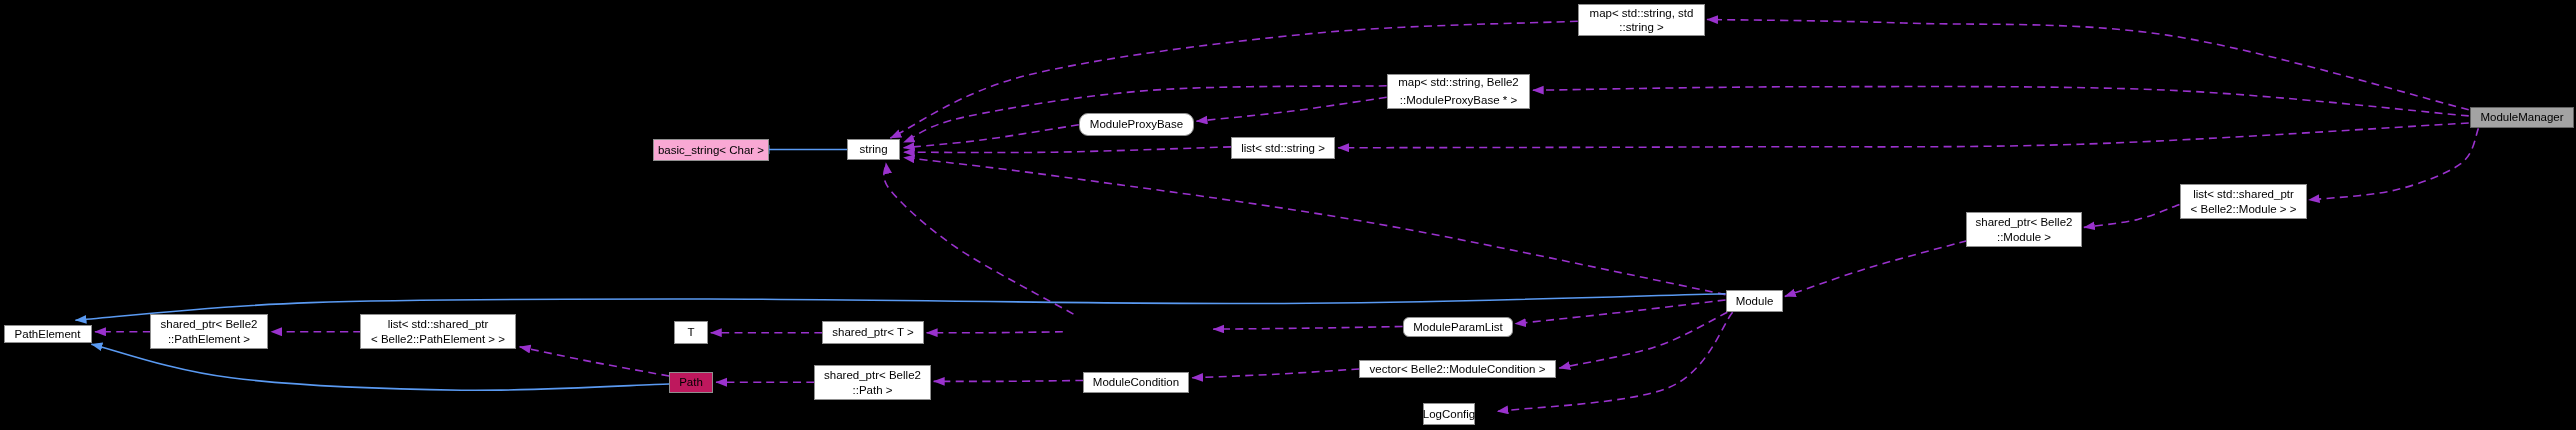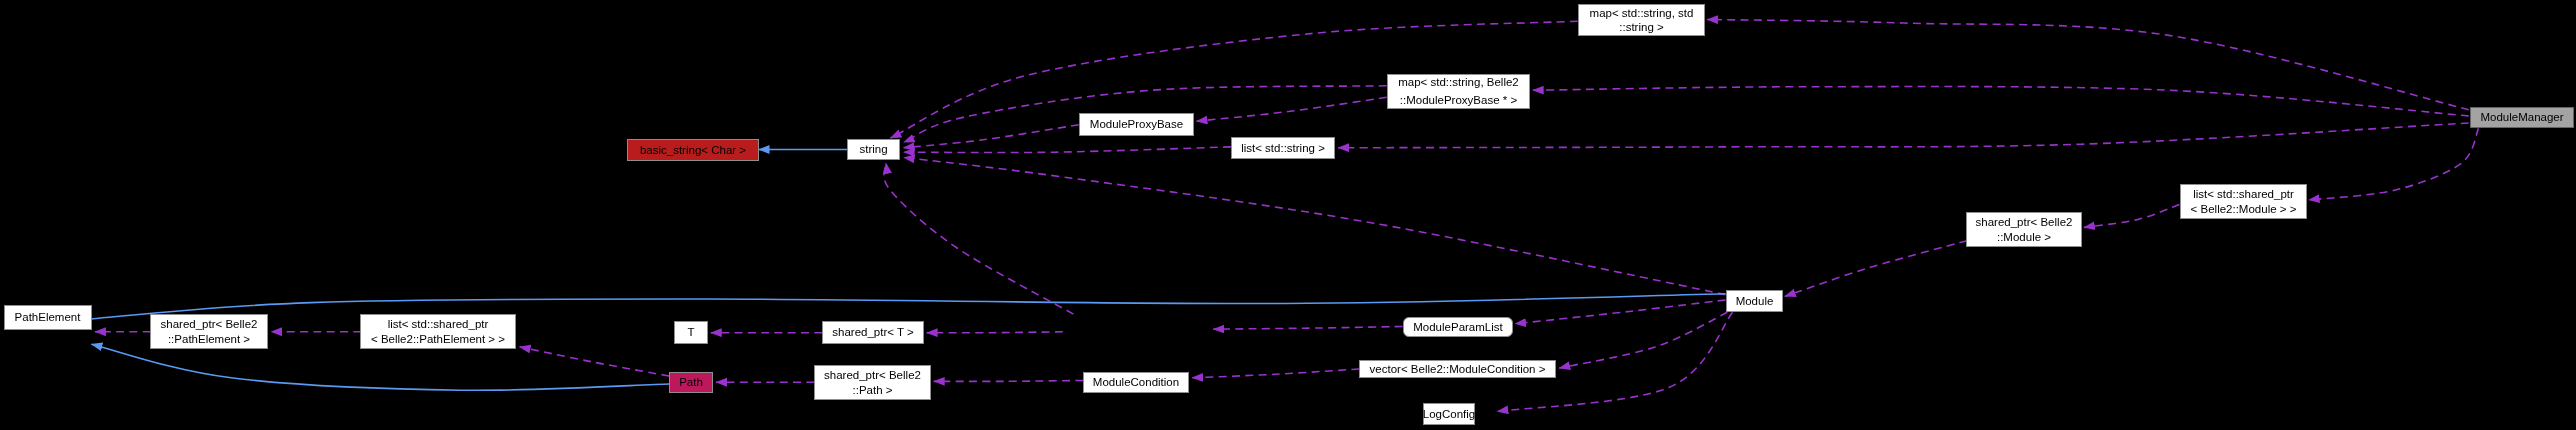--- a/index.html
+++ b/index.html
@@ -55,47 +55,47 @@
       <path d="M755,434 C715.8333333333334,435.1666666666667 602.5,442.1666666666667 520,441 C437.5,439.8333333333333 329.6666666666667,435.6666666666667 260,427 C190.33333333333331,418.3333333333333 128.33333333333334,395.3333333333333 102,389" fill="none" stroke="#5a9af2" stroke-width="1.8" marker-end="url(#arrow-inheritance)"></path>
     </svg>
 <div class="node" style="left: 1578px; top: 4.4px; width: 127px; height: 32px; background: rgb(255, 255, 255); border-color: rgb(143, 143, 143); color: rgb(0, 0, 0);">
       <span>map&lt; std::string, std</span>
       <span>::string &gt;</span>
     </div>
     <div class="node" style="left: 1387px; top: 74px; width: 143px; height: 35px; background: rgb(255, 255, 255); border-color: rgb(143, 143, 143); color: rgb(0, 0, 0); justify-content: space-between;">
       <span>map&lt; std::string, Belle2</span>
       <span>::ModuleProxyBase * &gt;</span>
     </div>
-    <div class="node" style="left: 1079px; top: 113px; width: 115px; height: 23px; background: rgb(255, 255, 255); border-color: rgb(143, 143, 143); color: rgb(0, 0, 0);">
+    <div class="node" style="left: 1079px; top: 113px; width: 115px; height: 23px; background: rgb(255, 255, 255); border-color: rgb(143, 143, 143); color: rgb(0, 0, 0); border-radius: 9px;">
       <span>ModuleProxyBase</span>
     </div>
     <div class="node" style="left: 1231px; top: 137px; width: 104px; height: 22px; background: rgb(255, 255, 255); border-color: rgb(143, 143, 143); color: rgb(0, 0, 0);">
       <span>list&lt; std::string &gt;</span>
     </div>
-    <div class="node" style="left: 627px; top: 139px; width: 132px; height: 22px; background: #b91c1c; border-color: rgb(143, 143, 143); color: rgb(0, 0, 0);">
+    <div class="node" style="left: 653px; top: 139px; width: 116px; height: 22px; background: #f9a8d4; border-color: rgb(143, 143, 143); color: rgb(0, 0, 0);">
       <span>basic_string&lt; Char &gt;</span>
     </div>
     <div class="node" style="left: 847px; top: 139px; width: 53px; height: 21px; background: rgb(255, 255, 255); border-color: rgb(143, 143, 143); color: rgb(0, 0, 0);">
       <span>string</span>
     </div>
     <div class="node current" style="left: 2470px; top: 107px; width: 104px; height: 21px; background: #a3a3a3; color: rgb(0, 0, 0);">
       <span>ModuleManager</span>
     </div>
     <div class="node" style="left: 1966px; top: 212px; width: 116px; height: 35px; background: rgb(255, 255, 255); border-color: rgb(143, 143, 143); color: rgb(0, 0, 0);">
       <span>shared_ptr&lt; Belle2</span>
       <span>::Module &gt;</span>
     </div>
     <div class="node" style="left: 2180px; top: 184px; width: 127px; height: 35px; background: rgb(255, 255, 255); border-color: rgb(143, 143, 143); color: rgb(0, 0, 0);">
       <span>list&lt; std::shared_ptr</span>
       <span>&lt; Belle2::Module &gt; &gt;</span>
     </div>
     <div class="node" style="left: 1726px; top: 290px; width: 57px; height: 22px; background: rgb(255, 255, 255); border-color: rgb(143, 143, 143); color: rgb(0, 0, 0);">
       <span>Module</span>
     </div>
-    <div class="node" style="left: 3.5px; top: 305px; width: 88px; height: 25px; background: rgb(255, 255, 255); border-color: rgb(143, 143, 143); color: rgb(0, 0, 0);">
+    <div class="node" style="left: 3.5px; top: 325px; width: 88px; height: 18px; background: rgb(255, 255, 255); border-color: rgb(143, 143, 143); color: rgb(0, 0, 0);">
       <span>PathElement</span>
     </div>
     <div class="node" style="left: 150px; top: 314px; width: 118px; height: 35px; background: rgb(255, 255, 255); border-color: rgb(143, 143, 143); color: rgb(0, 0, 0);">
       <span>shared_ptr&lt; Belle2</span>
       <span>::PathElement &gt;</span>
     </div>
     <div class="node" style="left: 360px; top: 314px; width: 156px; height: 35px; background: rgb(255, 255, 255); border-color: rgb(143, 143, 143); color: rgb(0, 0, 0);">
       <span>list&lt; std::shared_ptr</span>
       <span>&lt; Belle2::PathElement &gt; &gt;</span>
     </div>

